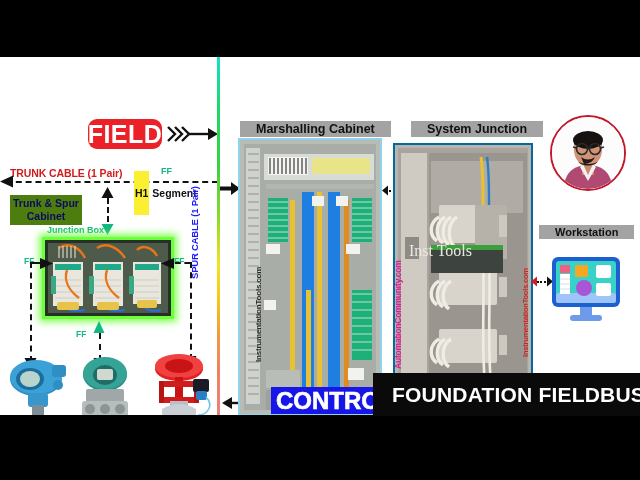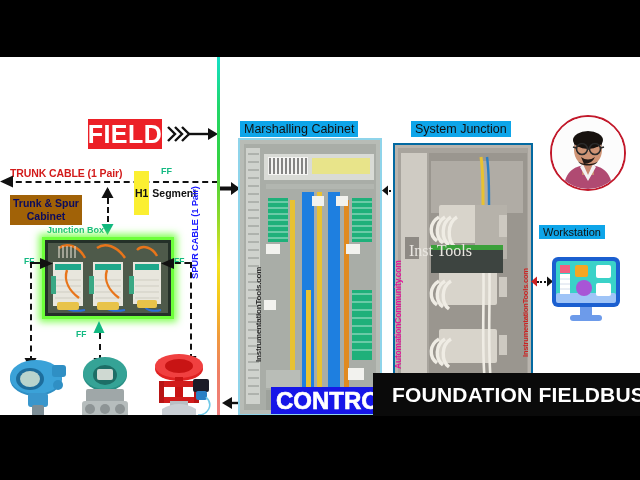--- a/index.html
+++ b/index.html
@@ -22,21 +22,21 @@
     background:linear-gradient(to bottom,#13e0c8 0%,#20d66a 14%,#35d23f 30%,
       #8fd92a 45%,#f2e320 58%,#f5c51b 68%,#f09a3c 78%,#ef7f63 88%,#ef7f7f 100%);
     z-index:6;
   }
 
   
   .field-badge{
     position:absolute; left:88px; top:62px; width:74px; height:30px;
     background:#ec2027; color:#fff; font-weight:bold; font-size:25px;
     letter-spacing:.5px; display:flex; align-items:center; justify-content:center;
-    font-family:"Liberation Sans", sans-serif; line-height:1;
+    font-family:"Liberation Sans", sans-serif; line-height:1;border-radius:9px;
   }
   .arrow-field{ position:absolute; left:166px; top:66px; width:52px; height:22px; }
 
   .trunk-label{
     position:absolute; left:10px; top:110px; font-size:10.5px; font-weight:bold;
     color:#d31b1b; letter-spacing:-.1px; white-space:nowrap;
   }
   .ff-trunk{
     position:absolute; left:161px; top:109px; font-size:9px; font-weight:bold; color:#12b981;
   }
@@ -47,21 +47,21 @@
   .trunk-arrow-left{ position:absolute; left:0px; top:118px; width:14px; height:13px; }
 
   .h1seg{
     position:absolute; left:134px; top:130px; font-size:10.5px; font-weight:bold; color:#111;
     white-space:nowrap;
   }
   .h1seg .hl{ background:#fbef31; padding:16px 1px; }
 
   .topology{
     position:absolute; left:10px; top:138px; width:72px;
-    background:#a16207; color:#0b0b5e; font-weight:bold; font-size:10.5px;
+    background:#4d7c0f; color:#0b0b5e; font-weight:bold; font-size:10.5px;
     line-height:13px; text-align:center; padding:2px 2px;
   }
 
   .jb-label{
     position:absolute; left:47px; top:168px; font-size:9px; font-weight:bold; color:#12b981;
   }
   .jbox{
     position:absolute; left:42px; top:180px; width:132px; height:82px;
     border:3px solid #6dff3a; box-shadow:0 0 7px 3px rgba(110,255,60,.85);
     background:#1d2b22; overflow:hidden;
@@ -73,22 +73,22 @@
   .ff-sm{ position:absolute; font-size:8.5px; font-weight:bold; color:#12b981; }
 
   .spur-label{
     position:absolute; left:189px; top:222px; font-size:9.5px; font-weight:bold;
     color:#1a1aff; white-space:nowrap; transform:rotate(-90deg);
     transform-origin:left top; letter-spacing:-.2px;
   }
 
   
   .cap{
-    position:absolute; background:#0ea5e9; color:#111; font-weight:normal;
-    font-size:12.5px; padding:1px 4px; white-space:nowrap;
+    position:absolute; background:#a3a3a3; color:#111; font-weight:bold;
+    font-size:12.5px; padding:1px 16px; white-space:nowrap;
   }
   .photo{ position:absolute; overflow:hidden; }
 
   .wm{
     position:absolute; font-weight:bold; white-space:nowrap;
     transform:rotate(-90deg); transform-origin:left top; letter-spacing:-.2px;
   }
 
   .ctrl-badge{
     position:absolute; background:#1616e8; color:#fff; font-weight:bold;

